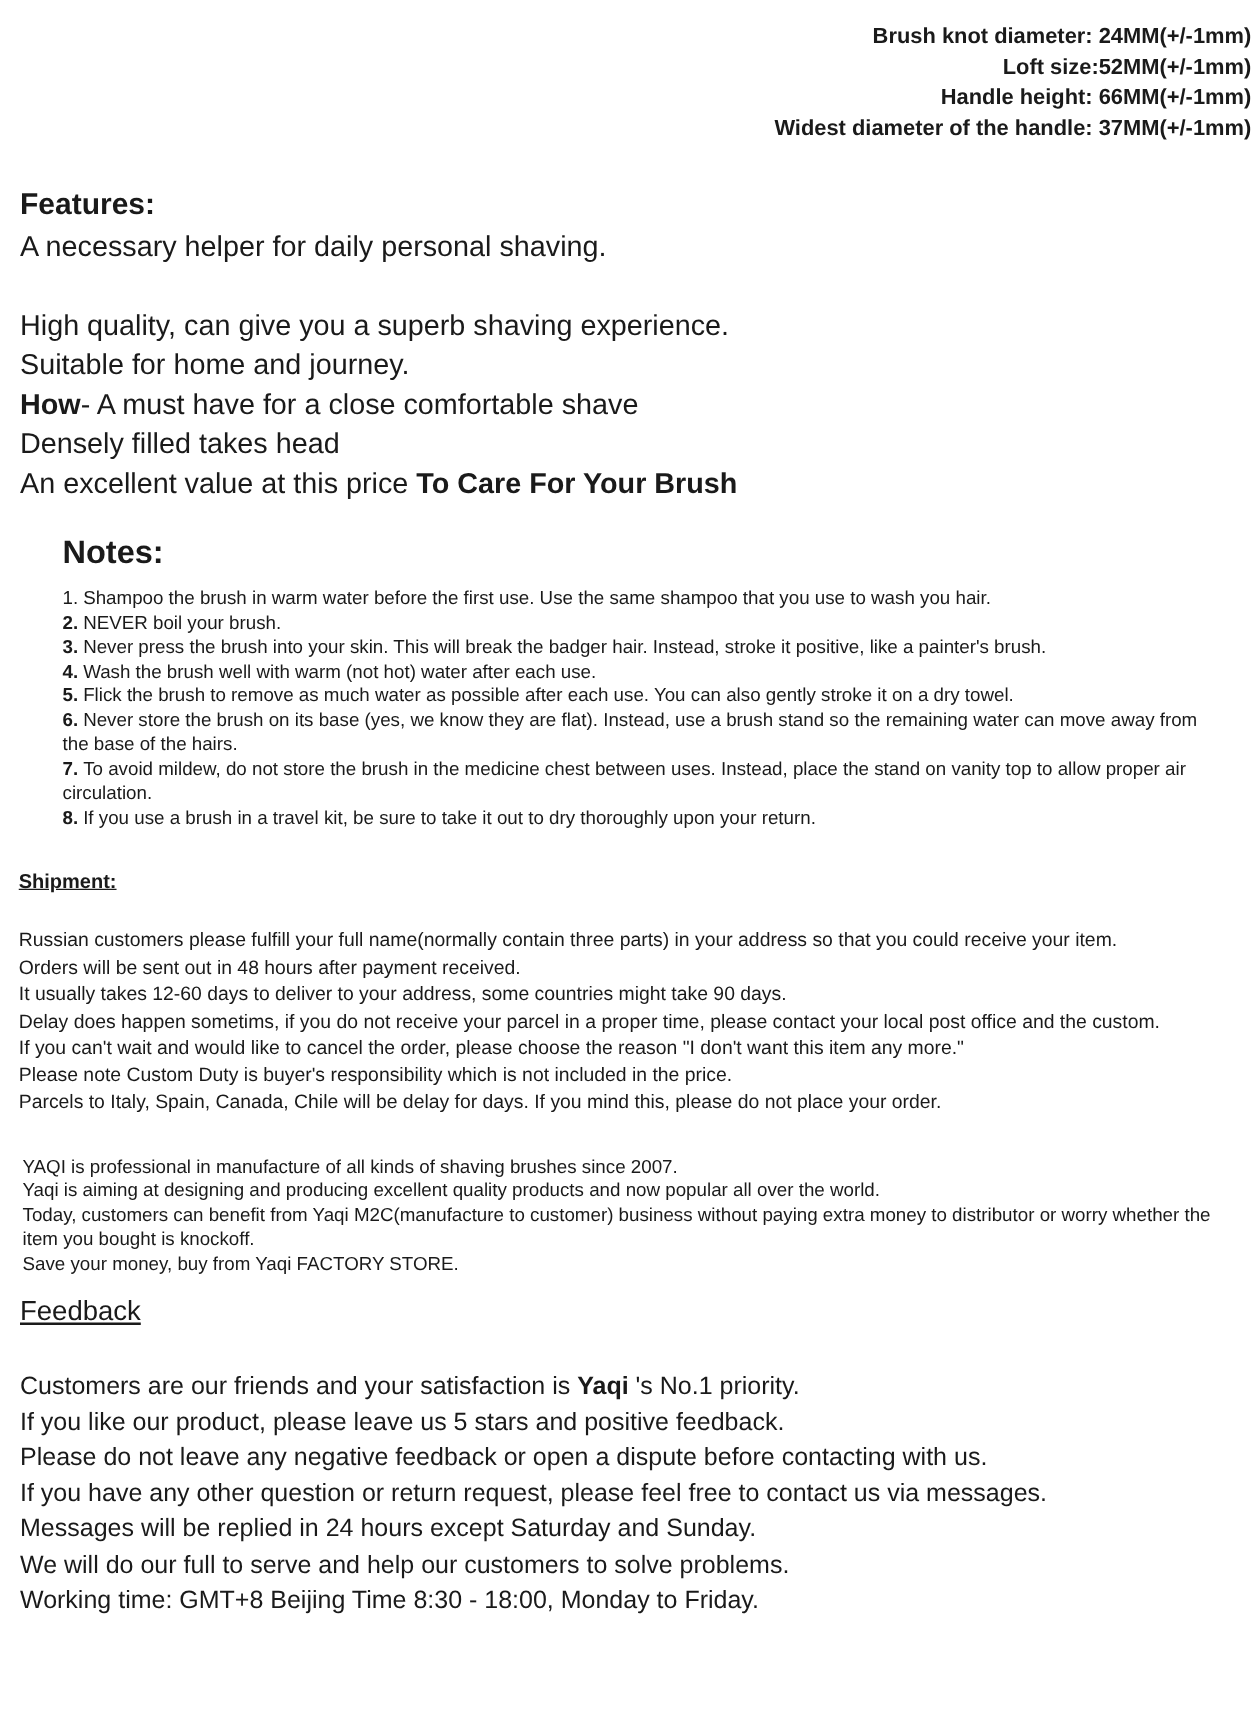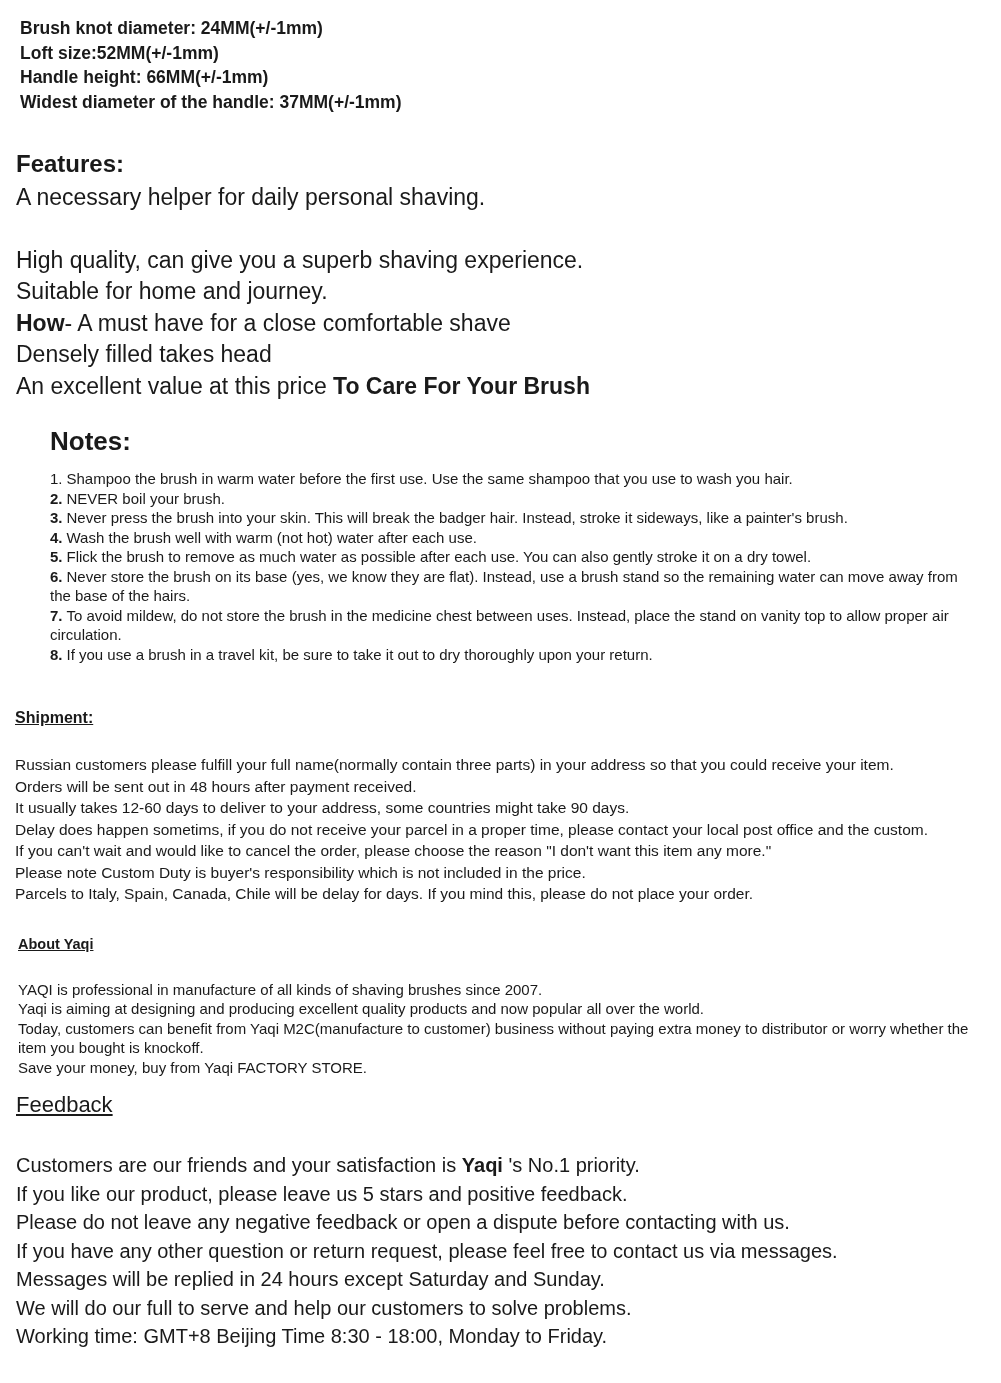--- a/index.html
+++ b/index.html
@@ -13,38 +13,39 @@
     overflow: hidden;
     box-sizing: border-box;
   }
 
   
   .specs {
     padding: 16px 0 0 20px;
     font-weight: bold;
     font-size: 17.5px;
     line-height: 24.5px;
+    text-align: right;
   }
 
   
   .features { margin-top: 36px; padding-left: 16px; }
   .features-heading { font-size: 24px; font-weight: bold; line-height: 28px; margin-bottom: 4px; }
   .feat-line { font-size: 23px; line-height: 31.5px; font-weight: normal; }
   .feat-gap { height: 31px; }
   .feat-line b { font-weight: bold; }
 
   
   .notes { margin-top: 24px; padding: 0 14px; margin-left: 36px; }
   .notes-heading { font-size: 26px; font-weight: bold; line-height: 30px; }
   .notes-body { margin-top: 13px; font-size: 15px; line-height: 19.5px; padding-right: 12px; }
   .note-num { margin-right: 4px; }
   b.note-num { font-weight: bold; }
 
   
-  .shipment { margin-top: 45px; padding-left: 15px; }
+  .shipment { margin-top: 33px; padding-left: 15px; }
   .shipment-heading { font-size: 16px; font-weight: bold; text-decoration: underline; line-height: 18px; }
   .shipment-body { margin-top: 27px; font-size: 15.5px; line-height: 21.5px; padding-right: 6px; }
 
   
   .about { margin-top: 31px; padding-left: 18px; }
   .about-heading { font-size: 14.5px; font-weight: bold; text-decoration: underline; line-height: 17px; }
   .about-body { margin-top: 27px; font-size: 15px; line-height: 19.5px; padding-right: 18px; }
 
   
   .feedback { margin-top: 15px; padding-left: 16px; }
@@ -73,21 +74,21 @@
     <div class="feat-line"><b>How</b><span>- A must have for a close comfortable shave</span></div>
     <div class="feat-line">Densely filled takes head</div>
     <div class="feat-line"><span>An excellent value at this price </span><b>To Care For Your Brush</b></div>
   </div>
 
   <div class="notes">
     <div class="notes-heading">Notes:</div>
     <div class="notes-body">
       <div class="note-line"><span class="note-num">1.</span><span>Shampoo the brush in warm water before the first use. Use the same shampoo that you use to wash you hair.</span></div>
       <div class="note-line"><b class="note-num">2.</b><span>NEVER boil your brush.</span></div>
-      <div class="note-line"><b class="note-num">3.</b><span>Never press the brush into your skin. This will break the badger hair. Instead, stroke it sideways, like a painter's brush.</span></div>
+      <div class="note-line"><b class="note-num">3.</b><span>Never press the brush into your skin. This will break the badger hair. Instead, stroke it positive, like a painter's brush.</span></div>
       <div class="note-line"><b class="note-num">4.</b><span>Wash the brush well with warm (not hot) water after each use.</span></div>
       <div class="note-line"><b class="note-num">5.</b><span>Flick the brush to remove as much water as possible after each use. You can also gently stroke it on a dry towel.</span></div>
       <div class="note-line"><b class="note-num">6.</b><span>Never store the brush on its base (yes, we know they are flat). Instead, use a brush stand so the remaining water can move away from the base of the hairs.</span></div>
       <div class="note-line"><b class="note-num">7.</b><span>To avoid mildew, do not store the brush in the medicine chest between uses. Instead, place the stand on vanity top to allow proper air circulation.</span></div>
       <div class="note-line"><b class="note-num">8.</b><span>If you use a brush in a travel kit, be sure to take it out to dry thoroughly upon your return.</span></div>
     </div>
   </div>
 
   <div class="shipment">
     <div class="shipment-heading">Shipment:</div>
@@ -96,21 +97,20 @@
       <div class="ship-line">Orders will be sent out in 48 hours after payment received.</div>
       <div class="ship-line">It usually takes 12-60 days to deliver to your address, some countries might take 90 days.</div>
       <div class="ship-line">Delay does happen sometims, if you do not receive your parcel in a proper time, please contact your local post office and the custom.</div>
       <div class="ship-line">If you can't wait and would like to cancel the order, please choose the reason "I don't want this item any more."</div>
       <div class="ship-line">Please note Custom Duty is buyer's responsibility which is not included in the price.</div>
       <div class="ship-line">Parcels to Italy, Spain, Canada, Chile will be delay for days. If you mind this, please do not place your order.</div>
     </div>
   </div>
 
   <div class="about">
-    <div class="about-heading">About Yaqi</div>
     <div class="about-body">
       <div class="about-line">YAQI is professional in manufacture of all kinds of shaving brushes since 2007.</div>
       <div class="about-line">Yaqi is aiming at designing and producing excellent quality products and now popular all over the world.</div>
       <div class="about-line">Today, customers can benefit from Yaqi M2C(manufacture to customer) business without paying extra money to distributor or worry whether the item you bought is knockoff.</div>
       <div class="about-line">Save your money, buy from Yaqi FACTORY STORE.</div>
     </div>
   </div>
 
   <div class="feedback">
     <div class="feedback-heading">Feedback</div>

